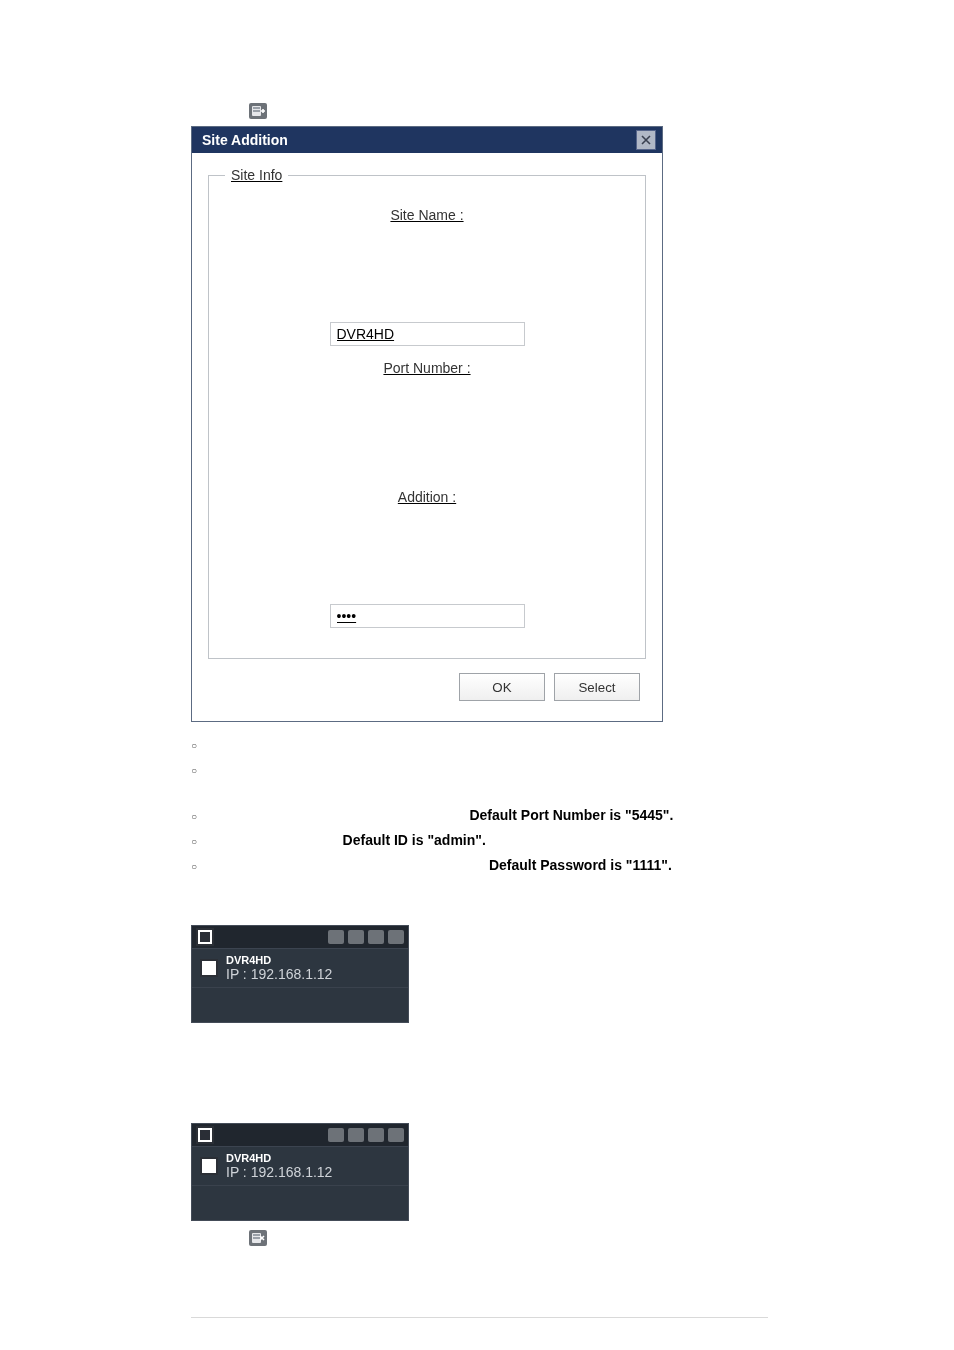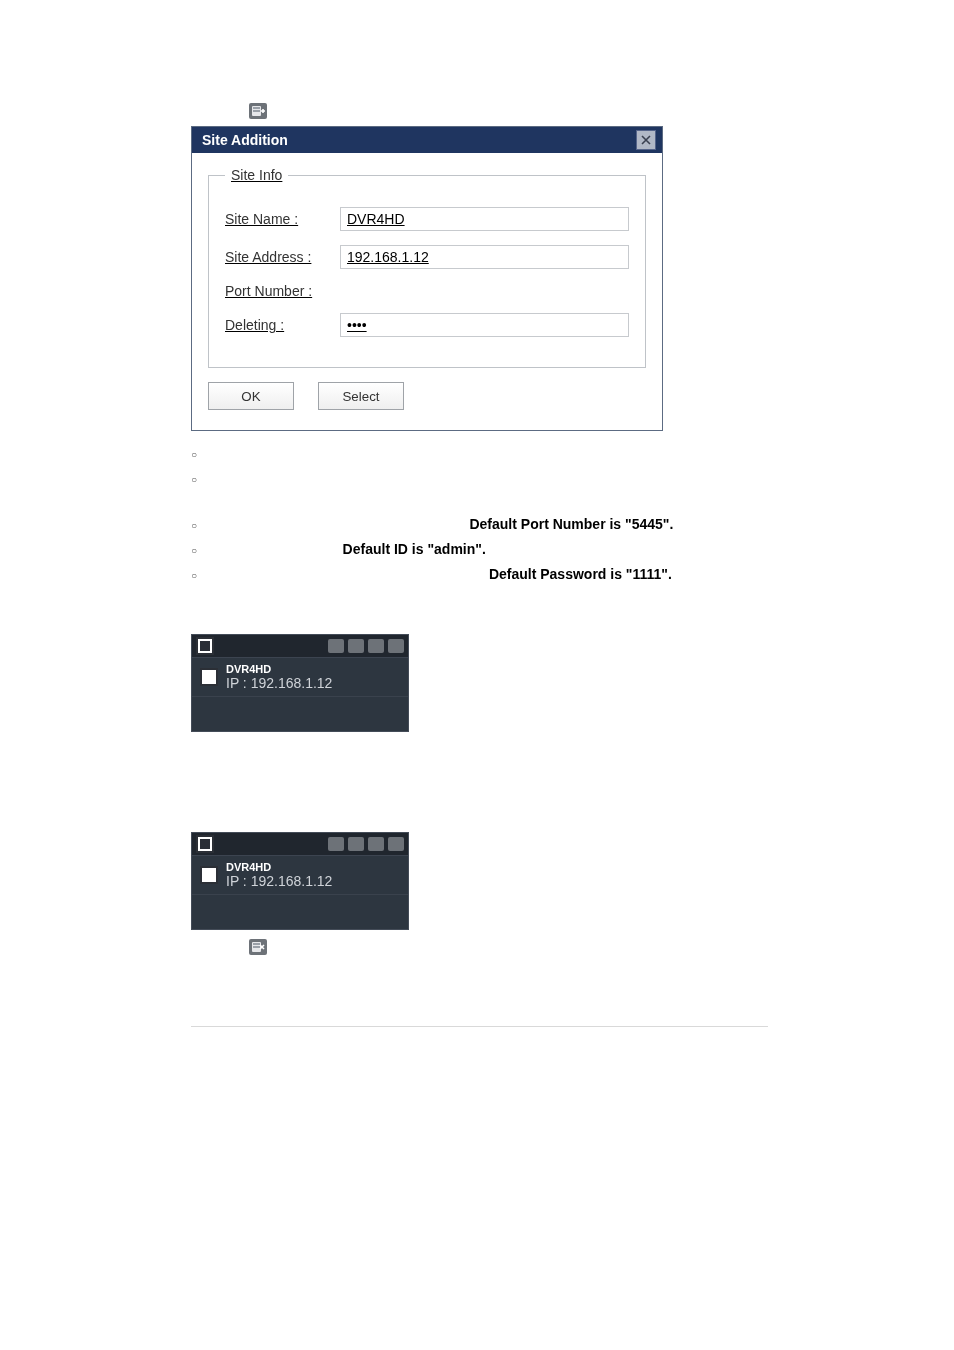--- a/index.html
+++ b/index.html
@@ -9,24 +9,24 @@
   .icon-box{display:inline-flex;align-items:center;justify-content:center;width:18px;height:16px;background:#6d7278;border-radius:2px;color:#fff;line-height:1;vertical-align:middle;}
   .icon-box svg{display:block;}
   .hidden-text{color:#fff;}
   
   .dialog{width:470px;border:1px solid #5c6b82;background:#fff;margin:6px 0 8px 0;}
   .dialog-title{display:flex;align-items:center;justify-content:space-between;background:#1f3560;color:#fff;font-weight:bold;height:26px;padding:0 6px 0 10px;}
   .close-x{width:18px;height:18px;border:1px solid #55648a;background:#b1b8c6;color:#2a2e38;font-size:12px;display:flex;align-items:center;justify-content:center;cursor:pointer;}
   .dialog-body{padding:14px 16px 10px 16px;}
   fieldset.site-info{border:1px solid #bfc3c8;padding:10px 16px 16px 16px;margin:0 0 14px 0;text-decoration:underline;}
   fieldset.site-info legend{padding:0 6px;color:#333;}
-  .form-row{display:flex;align-items:center;margin:14px 0;}
+  .form-row{display:flex;align-items:center;margin:14px 0;flex-direction:column;}
   .form-row label{flex:0 0 115px;color:#333;}
   .form-row input{flex:1 1 auto;height:24px;border:1px solid #c7cace;padding:2px 6px;font-size:14px;box-sizing:border-box;background:#fff;}
-  .btn-row{display:flex;justify-content:flex-start;gap:24px;padding:0 6px 10px 0;}
+  .btn-row{display:flex;justify-content:flex-end;gap:9px;padding:0 6px 10px 0;}
   .btn-row button{min-width:86px;height:28px;border:1px solid #9fa3a8;background:linear-gradient(#fff,#efefef);color:#333;cursor:pointer;}
   
   .bullets{margin:12px 0 18px 0;}
   .bullet{display:flex;align-items:flex-start;margin:4px 0;line-height:1.5;}
   .bullet .mk{flex:0 0 24px;text-align:left;color:#555;font-size:10px;padding-top:4px;}
   .bullet .tx{flex:1;}
   .bold{font-weight:bold;}
   
   .tree-block{margin:10px 0 6px 0;}
   .tree{width:216px;background:#2d3640;border:1px solid #444c58;color:#fff;font-size:11px;}
@@ -71,28 +71,24 @@
       </span>
     </div>
     <div class="dialog-body">
       <fieldset class="site-info">
         <legend>Site Info</legend>
         <div class="form-row">
           <label>Site Name :</label>
           <input type="text" value="DVR4HD" style="">
         </div>
         <div class="form-row">
-          <label>Site Address :</label>
-          <input type="text" value="192.168.1.12" style="">
-        </div>
-        <div class="form-row">
           <label>Port Number :</label>
         </div>
         <div class="form-row">
-          <label>Deleting :</label>
+          <label>Addition :</label>
           <input type="text" value="••••" style="">
         </div>
       </fieldset>
       <div class="btn-row">
         <button>OK</button>
         <button>Select</button>
       </div>
     </div>
   </div>
 

